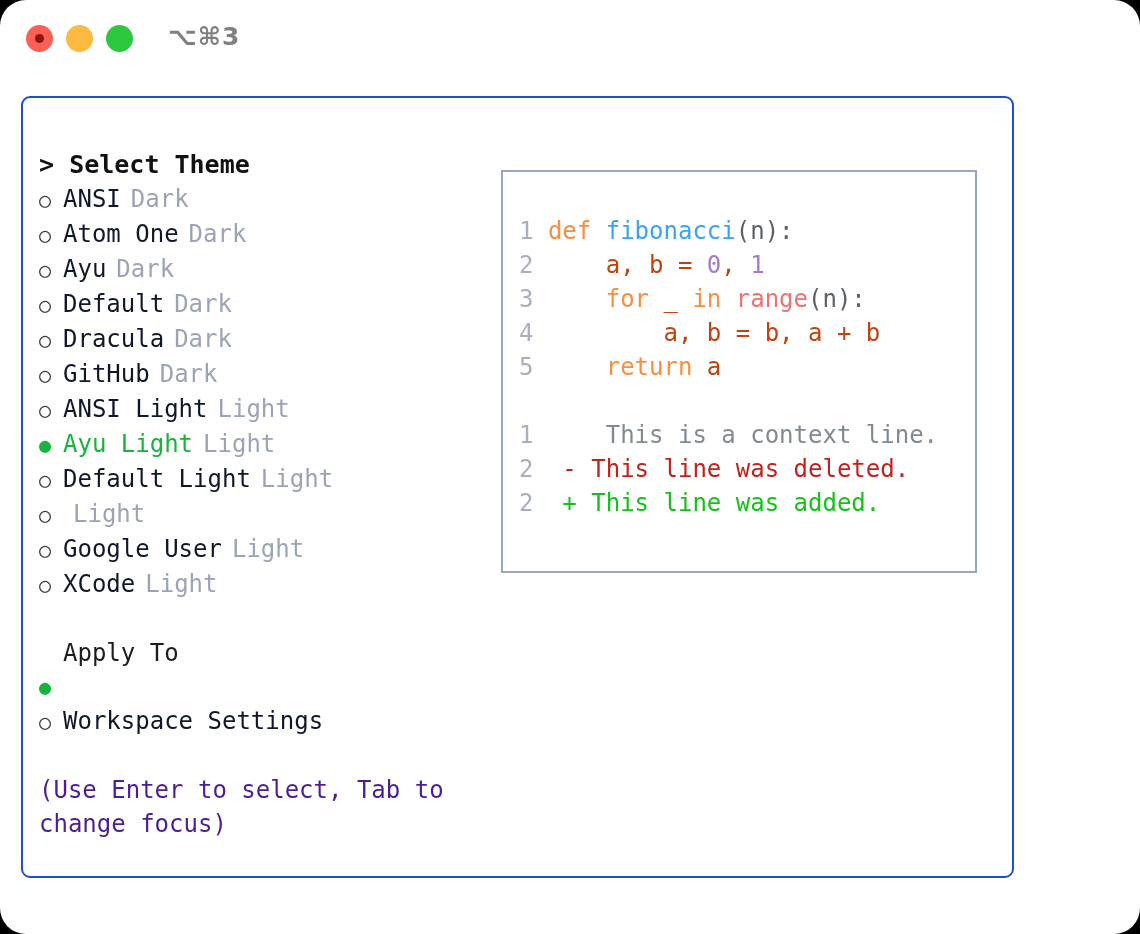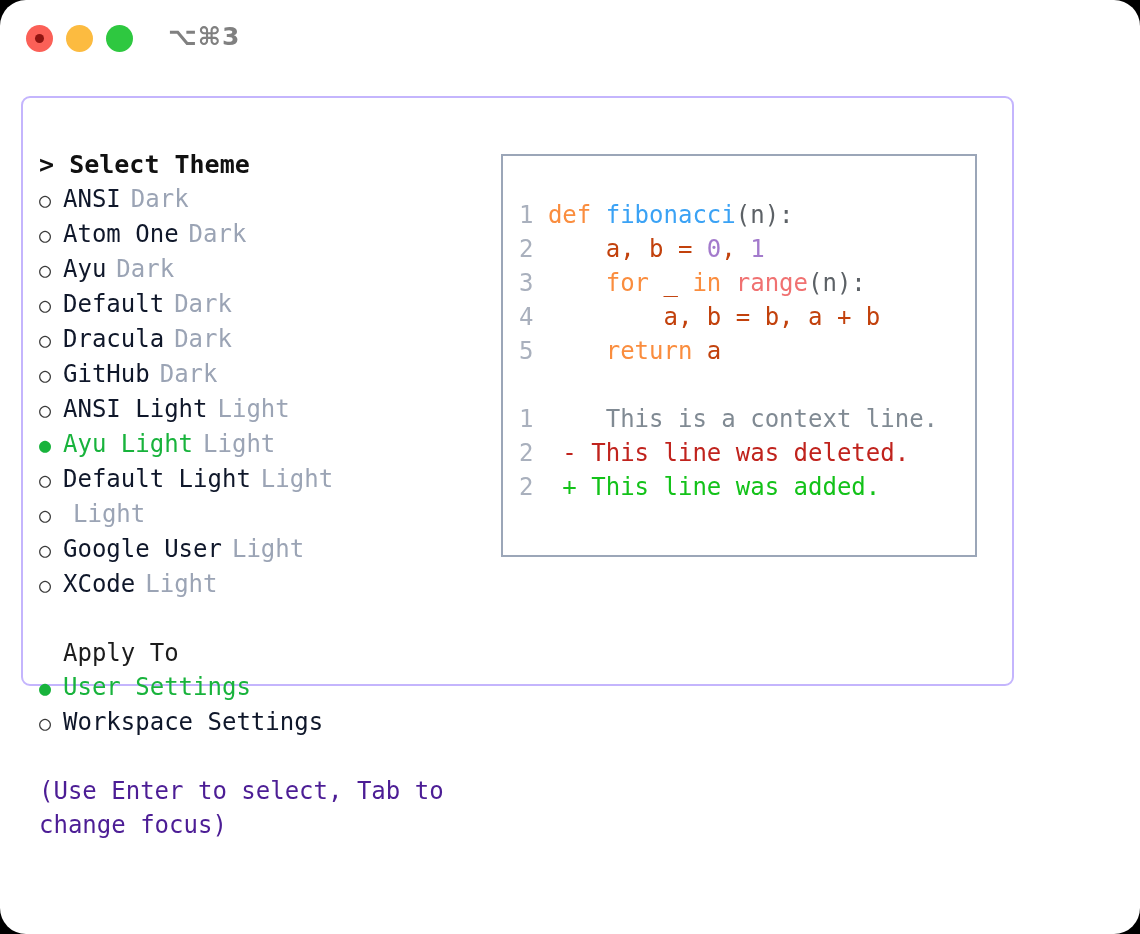--- a/index.html
+++ b/index.html
@@ -61,22 +61,22 @@
     letter-spacing: 1px;
     font-family: "DejaVu Sans", sans-serif;
   }
 
   
   .panel {
     position: absolute;
     left: 21px;
     top: 96px;
     width: 993px;
-    height: 590px;
-    border: 2px solid #c4b5fd;
+    height: 782px;
+    border: 2px solid #1d4ed8;
     border-radius: 9px;
     box-sizing: border-box;
   }
 
   
   .left-col {
     position: absolute;
     left: 16px;
     top: 50px;
     width: 450px;
@@ -138,21 +138,21 @@
     top: 50px;
     width: 500px;
   }
   .preview-head {
     font-size: 25px;
     font-weight: bold;
     color: #111111;
     line-height: 34px;
   }
   .preview-box {
-    margin-top: 6px;
+    margin-top: 22px;
     width: 476px;
     height: 403px;
     border: 2px solid #9ba6b8;
     box-sizing: border-box;
     background: #ffffff;
     position: relative;
   }
   .code {
     position: absolute;
     left: 16px;
@@ -209,21 +209,21 @@
           <div class="opt-row"><span class="bullet">○</span><span class="opt-tag">Light</span></div>
           <div class="opt-row"><span class="bullet">○</span><span class="opt-label">Google User</span><span class="opt-tag">Light</span></div>
           <div class="opt-row"><span class="bullet">○</span><span class="opt-label">XCode</span><span class="opt-tag">Light</span></div>
         </div>
 
       <div class="spacer-row"></div>
 
       <div class="subhead">Apply To</div>
 
       <div id="apply-items">
-          <div class="opt-row selected"><span class="bullet sel">●</span><span class="opt-label">User Settings</span></div>
+          <div class="opt-row selected"><span class="bullet sel">●</span></div>
           <div class="opt-row"><span class="bullet">○</span><span class="opt-label">Workspace Settings</span></div>
         </div>
 
       <div class="hint">(Use Enter to select, Tab to change focus)</div>
     </div>
 
     <div class="right-col">
       <div class="preview-box">
         <div class="code" id="code-block"><div><span class="ln">1 </span><span class="kw">def </span><span class="fn">fibonacci</span><span class="punc">(n):</span></div><div><span class="ln">2 </span><span class="txt">    a, b = </span><span class="num">0</span><span class="txt">, </span><span class="num">1</span></div><div><span class="ln">3 </span><span class="kw">    for </span><span class="txt">_ </span><span class="kw">in </span><span class="bi">range</span><span class="punc">(n):</span></div><div><span class="ln">4 </span><span class="txt">        a, b = b, a + b</span></div><div><span class="ln">5 </span><span class="kw">    return </span><span class="txt">a</span></div><div class="blankline"></div><div><span class="ln">1 </span><span class="d-ctx">    This is a context line.</span></div><div><span class="ln">2 </span><span class="d-del"> - This line was deleted.</span></div><div><span class="ln">2 </span><span class="d-add"> + This line was added.</span></div></div>
       </div>

